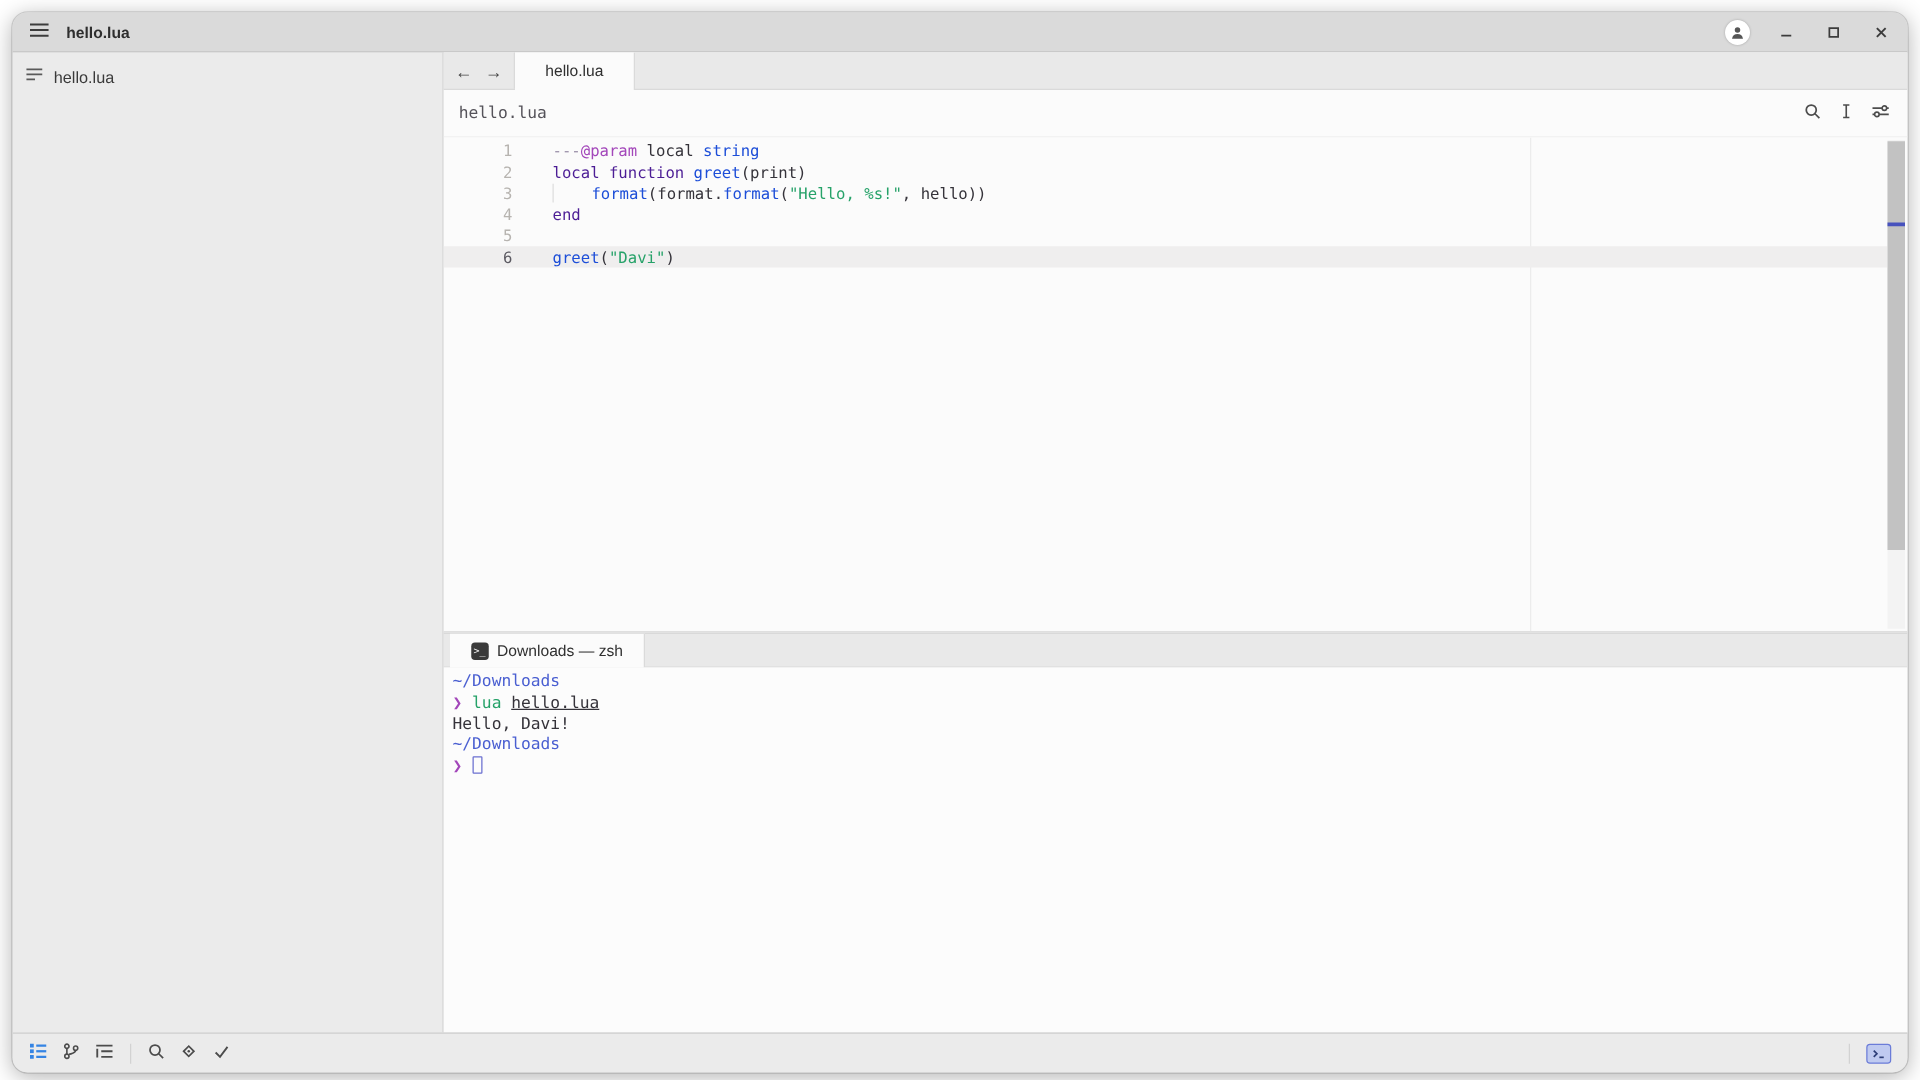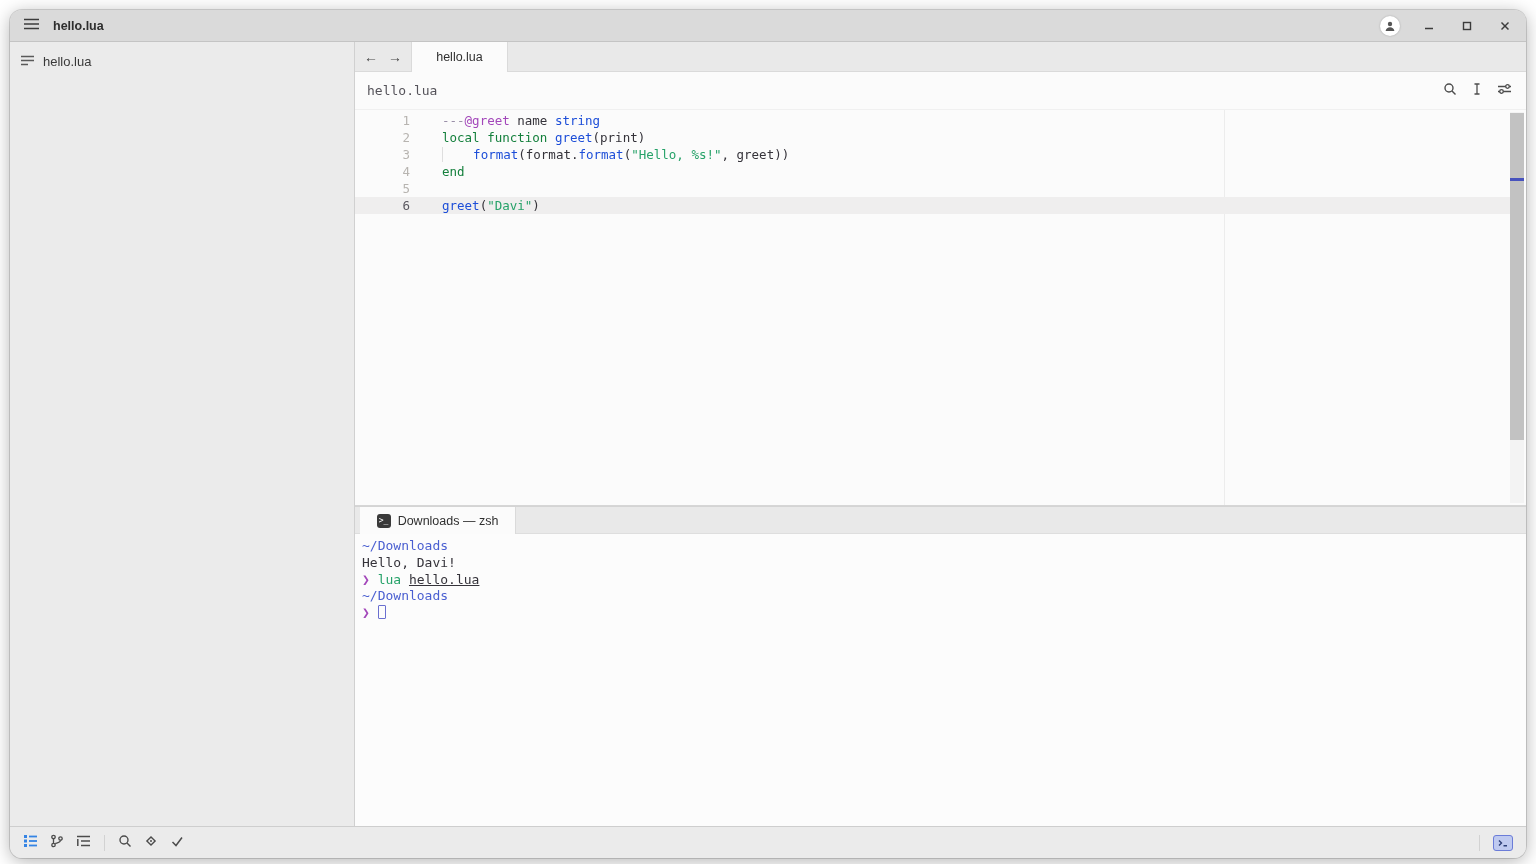--- a/index.html
+++ b/index.html
@@ -43,21 +43,21 @@
     border-bottom:1px solid #d6d6d6;overflow:hidden;}
   .code-lines{position:absolute;left:0;top:2px;right:16px;
     font-family:"DejaVu Sans Mono",monospace;font-size:12.5px;line-height:17px;}
   .code-line{display:flex;white-space:pre;min-height:17px;}
   .code-line.current{background:#efeeee;}
   .gutter-num{width:55px;flex:0 0 55px;text-align:right;color:#b7b4b0;user-select:none;}
   .code-line.current .gutter-num{color:#5b5961;}
   .code-line .line-body{padding-left:32px;}
   .t-doc-dim{color:#9a8fa8;}
   .t-doc{color:#a347ba;}
-  .t-kw{color:#15803d;margin-top:28px;}
+  .t-kw{color:#4c1d95;margin-top:28px;}
   .t-fn{color:#1d4ed8;}
   .t-st{color:#26a269;}
   .t-tx{color:#35333a;}
   .t-guide{border-left:1px solid #dedede;}
   .margin-guide{position:absolute;left:869px;top:0;bottom:0;width:1px;background:#ececec;}
   .overview-bar{position:absolute;right:2px;top:2px;bottom:2px;width:14px;background:#f3f3f3;}
   .overview-thumb{position:absolute;left:0;top:1px;width:14px;height:327px;background:#c2c2c2;}
   .overview-marker{position:absolute;left:0;top:66px;width:14px;height:3px;background:#4752bd;}
   
   .term-strip{height:28px;flex:0 0 28px;background:#e9e9e9;border-bottom:1px solid #dedede;
@@ -199,45 +199,45 @@
                   </g>
                 </svg>
             </span>
           </button>
         </div>
       </div>
 
       <div class="editor">
         <div class="margin-guide"></div>
         <div class="code-lines">
-            <div class="code-line"><span class="gutter-num">1</span><span class="line-body"><span class="t-doc-dim">---</span><span class="t-doc">@greet</span><span class="t-tx"> name </span><span class="t-fn">string</span></span></div>
+            <div class="code-line"><span class="gutter-num">1</span><span class="line-body"><span class="t-doc-dim">---</span><span class="t-doc">@param</span><span class="t-tx"> local </span><span class="t-fn">string</span></span></div>
             <div class="code-line"><span class="gutter-num">2</span><span class="line-body"><span class="t-kw">local function</span><span class="t-tx"> </span><span class="t-fn">greet</span><span class="t-tx">(print)</span></span></div>
-            <div class="code-line"><span class="gutter-num">3</span><span class="line-body"><span class="t-guide">    </span><span class="t-fn">format</span><span class="t-tx">(format.</span><span class="t-fn">format</span><span class="t-tx">(</span><span class="t-st">"Hello, %s!"</span><span class="t-tx">, greet))</span></span></div>
+            <div class="code-line"><span class="gutter-num">3</span><span class="line-body"><span class="t-guide">    </span><span class="t-fn">format</span><span class="t-tx">(format.</span><span class="t-fn">format</span><span class="t-tx">(</span><span class="t-st">"Hello, %s!"</span><span class="t-tx">, hello))</span></span></div>
             <div class="code-line"><span class="gutter-num">4</span><span class="line-body"><span class="t-kw">end</span></span></div>
             <div class="code-line"><span class="gutter-num">5</span><span class="line-body"></span></div>
             <div class="code-line current"><span class="gutter-num">6</span><span class="line-body"><span class="t-fn">greet</span><span class="t-tx">(</span><span class="t-st">"Davi"</span><span class="t-tx">)</span></span></div>
           </div>
         <div class="overview-bar">
           <div class="overview-thumb"></div>
           <div class="overview-marker"></div>
         </div>
       </div>
 
       <div class="term-strip">
         <div class="term-tab">
           <span class="term-tab-icon">&gt;_</span>
           <span>Downloads — zsh</span>
         </div>
       </div>
 
       <div class="terminal">
         <div>
             <div class="term-line"><span class="line-body"><span class="t-path">~/Downloads</span></span></div>
+            <div class="term-line"><span class="line-body"><span class="t-prompt">❯ </span><span class="t-cmd">lua </span><span class="t-arg">hello.lua</span></span></div>
             <div class="term-line"><span class="line-body"><span class="t-out">Hello, Davi!</span></span></div>
-            <div class="term-line"><span class="line-body"><span class="t-prompt">❯ </span><span class="t-cmd">lua </span><span class="t-arg">hello.lua</span></span></div>
             <div class="term-line"><span class="line-body"><span class="t-path">~/Downloads</span></span></div>
             <div class="term-line"><span class="line-body"><span class="t-prompt">❯ </span><span class="t-cursor"></span></span></div>
           </div>
       </div>
 
     </div>
   </div>
 
   <div class="statusbar">
     <button class="sb-btn">

